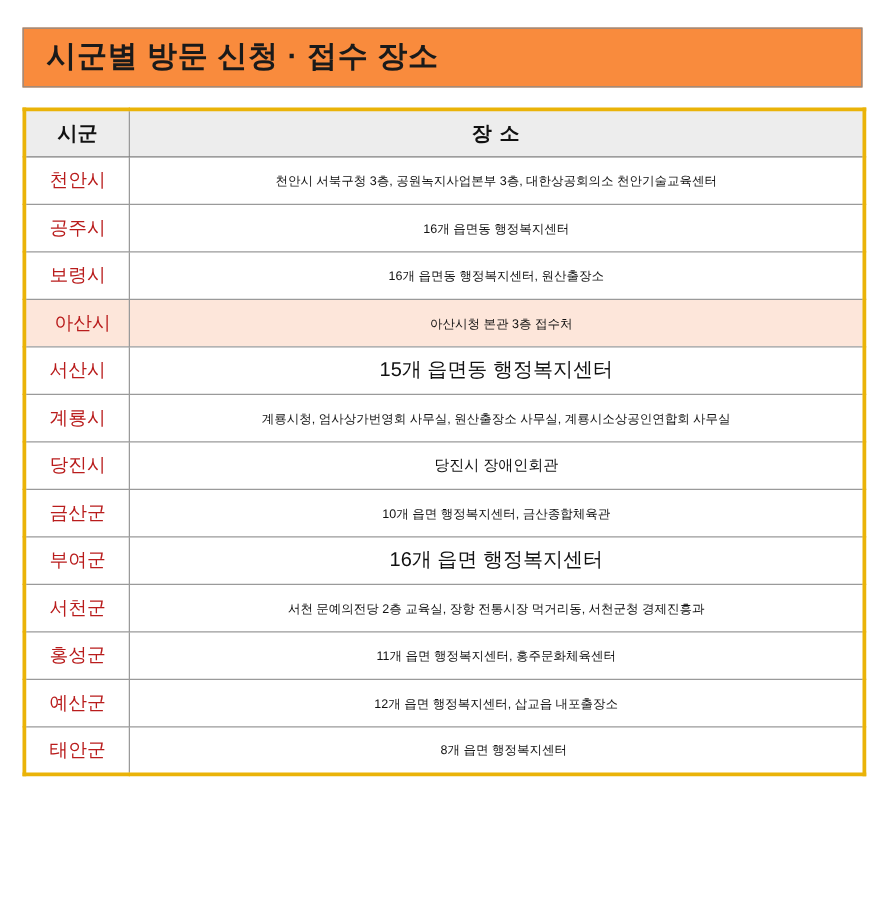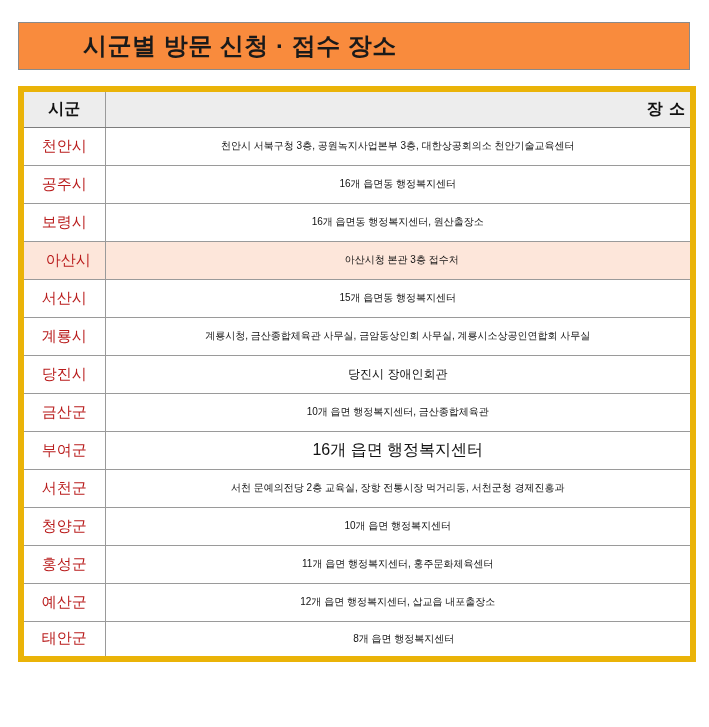--- a/index.html
+++ b/index.html
@@ -28,21 +28,20 @@
     position: absolute;
     left: 18px;
     top: 22px;
     width: 672px;
     height: 48px;
     box-sizing: border-box;
     background: #F98B3D;
     border: 1px solid #8a8a8a;
     display: flex;
     align-items: center;
-    padding-left: 46px;
   }
   .title-text {
     padding-left: 18px;
     font-size: 24px;
     font-weight: bold;
     letter-spacing: 0.5px;
     color: #1a1a1a;
     line-height: 1;
     white-space: nowrap;
   }
@@ -51,21 +50,21 @@
   .table-wrap {
     position: absolute;
     left: 18px;
     top: 86px;
     width: 672px;
   }
   table.place-table {
     border-collapse: collapse;
     width: 672px;
     table-layout: fixed;
-    border: 6px solid #eab308;
+    border: 3px solid #eab308;
   }
   table.place-table col.c-sigun { width: 84px; }
   table.place-table col.c-place { width: 588px; }
 
   table.place-table th,
   table.place-table td {
     border: 1px solid #9a9a9a;
     height: 38px;
     padding: 0 4px;
     box-sizing: border-box;
@@ -76,21 +75,21 @@
 
   table.place-table thead th {
     background: #EDEDED;
     font-size: 16px;
     font-weight: bold;
     color: #111111;
     border-top: 2px solid #555555;
     border-bottom: 1px solid #7d7d7d;
   }
   th.head-sigun { text-align: center; }
-  th.head-place { text-align: right; letter-spacing: 0.06em; }
+  th.head-place { text-align: center; letter-spacing: 0.06em; }
 
   table.place-table tbody td {
     font-size: 15px;
     background: #ffffff;
   }
   td.cell-sigun {
     text-align: center;
     font-size: 15px;
     color: #b91c1c;
   }
@@ -142,45 +141,41 @@
           <tr>
             <td class="cell-sigun">보령시</td>
             <td class="cell-place" style="font-size: 10px;">16개 읍면동 행정복지센터, 원산출장소</td>
           </tr>
           <tr class="row-highlight">
             <td class="cell-sigun" style="background: rgb(253, 230, 218);">아산시</td>
             <td class="cell-place" style="background: rgb(253, 230, 218); font-size: 10px;">아산시청 본관 3층 접수처</td>
           </tr>
           <tr>
             <td class="cell-sigun">서산시</td>
-            <td class="cell-place" style="font-size: 10px;">15개 읍면동 행정복지센터</td>
+            <td class="cell-place" style="font-size: 16px;">15개 읍면동 행정복지센터</td>
           </tr>
           <tr>
             <td class="cell-sigun">계룡시</td>
-            <td class="cell-place" style="font-size: 10px;">계룡시청, 금산종합체육관 사무실, 금암동상인회 사무실, 계룡시소상공인연합회 사무실</td>
+            <td class="cell-place" style="font-size: 10px;">계룡시청, 엄사상가번영회 사무실, 원산출장소 사무실, 계룡시소상공인연합회 사무실</td>
           </tr>
           <tr>
             <td class="cell-sigun">당진시</td>
             <td class="cell-place" style="font-size: 12px; margin-top: 16px;">당진시 장애인회관</td>
           </tr>
           <tr>
             <td class="cell-sigun">금산군</td>
             <td class="cell-place" style="font-size: 10px;">10개 읍면 행정복지센터, 금산종합체육관</td>
           </tr>
           <tr>
             <td class="cell-sigun">부여군</td>
             <td class="cell-place" style="font-size: 16px;">16개 읍면 행정복지센터</td>
           </tr>
           <tr>
             <td class="cell-sigun">서천군</td>
             <td class="cell-place" style="font-size: 10px;">서천 문예의전당 2층 교육실, 장항 전통시장 먹거리동, 서천군청 경제진흥과</td>
-          </tr>
-          <tr>
-            <td class="cell-sigun">청양군</td>
-            <td class="cell-place" style="font-size: 10px;">10개 읍면 행정복지센터</td>
           </tr>
           <tr>
             <td class="cell-sigun">홍성군</td>
             <td class="cell-place" style="font-size: 10px;">11개 읍면 행정복지센터, 홍주문화체육센터</td>
           </tr>
           <tr>
             <td class="cell-sigun">예산군</td>
             <td class="cell-place" style="font-size: 10px;">12개 읍면 행정복지센터, 삽교읍 내포출장소</td>
           </tr>
           <tr>

